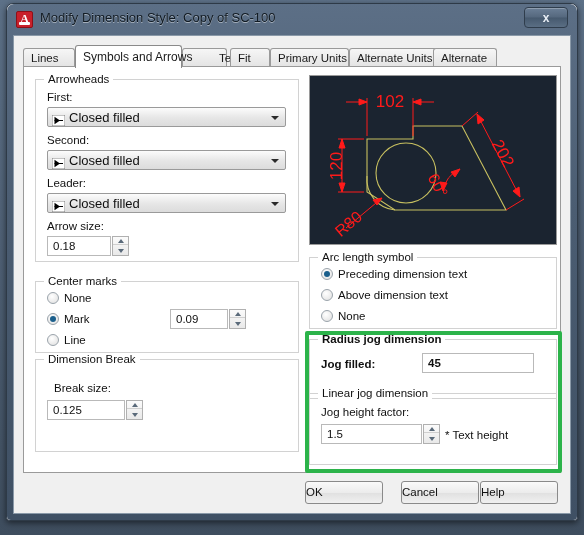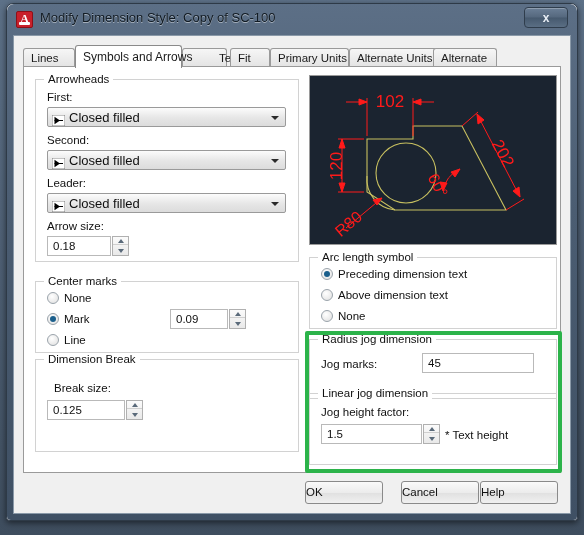--- a/index.html
+++ b/index.html
@@ -417,23 +417,23 @@
         </svg>
       </div>
 
       <div class="group" style="left:285px; top:190px; width:248px; height:72px;">
         <div class="legend">Arc length symbol</div>
         <div class="radio on" style="left:11px; top:10px;">Preceding dimension text</div>
         <div class="radio" style="left:11px; top:31px;">Above dimension text</div>
         <div class="radio" style="left:11px; top:52px;">None</div>
       </div>
 
-      <div class="group" style="left:285px; top:272px; width:248px; height:60px;">
+      <div class="group" style="left:285px; top:272px; width:248px; height:60px;font-weight:bold;">
         <div class="legend">Radius jog dimension</div>
-        <div class="lbl" style="left:11px; top:18px;">Jog marks:</div>
+        <div class="lbl" style="left:11px; top:18px;">Jog filled:</div>
         <div class="field" style="left:112px; top:13px; width:112px;">
           <span class="val">45</span>
         </div>
       </div>
 
       <div class="group" style="left:285px; top:326px; width:248px; height:72px;">
         <div class="legend">Linear jog dimension</div>
         <div class="lbl" style="left:11px; top:12px;">Jog height factor:</div>
         <div class="field" style="left:11px; top:30px; width:101px;">
           <span class="val">1.5</span>

